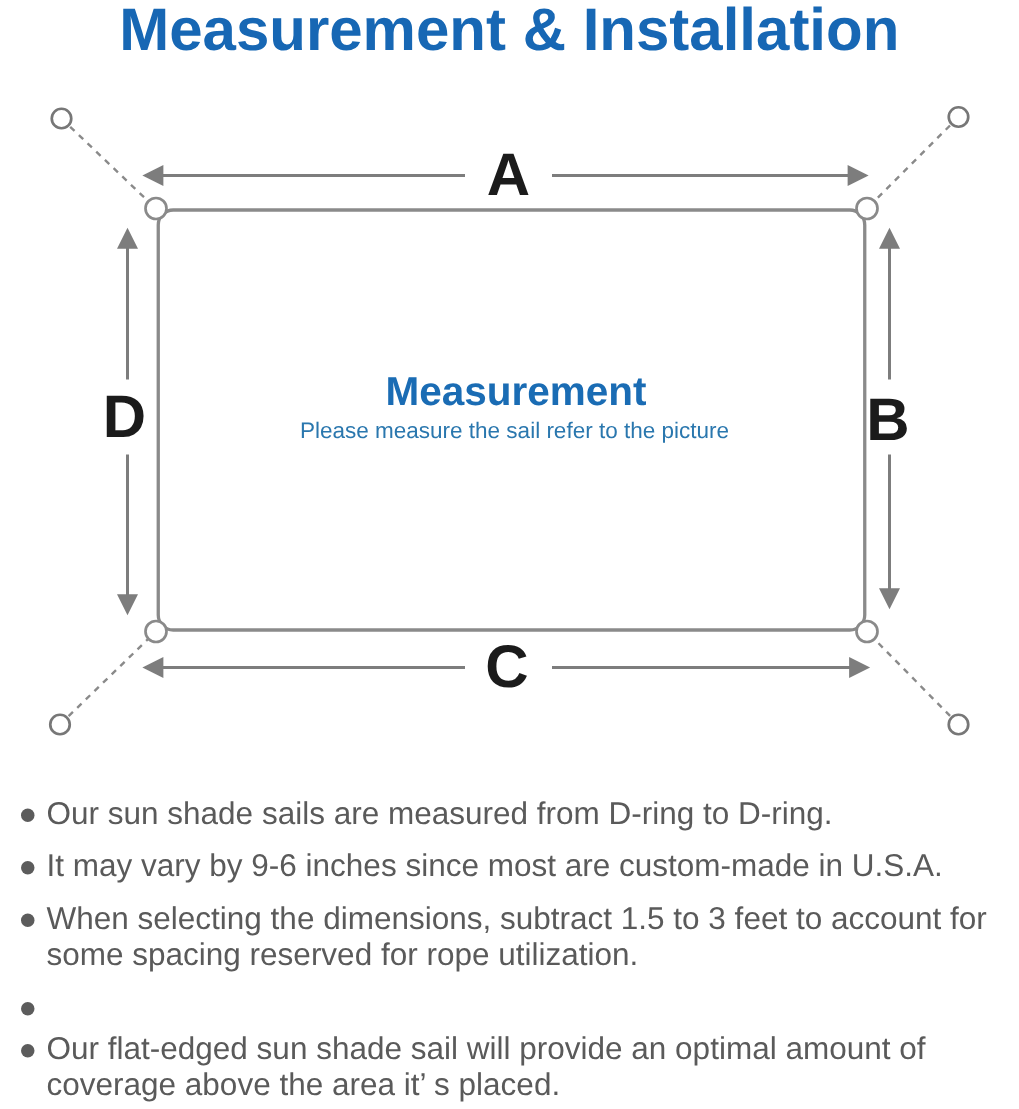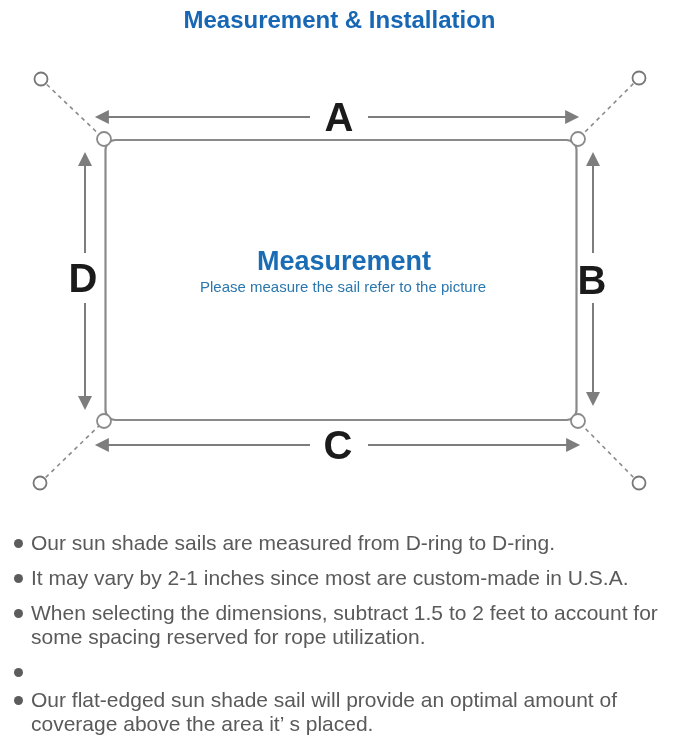--- a/index.html
+++ b/index.html
@@ -15,21 +15,21 @@
     background: #ffffff;
     overflow: hidden;
   }
   .page-title {
     position: absolute;
     top: 0;
     left: 0;
     width: 100%;
     margin: 0;
     text-align: center;
-    font-size: 24px;
+    font-size: 40px;
     font-weight: bold;
     letter-spacing: 0px;
     color: #1767b4;
     line-height: 40px;
   }
   .diagram {
     position: absolute;
     top: 60px;
     left: 0;
     width: 679px;
@@ -136,25 +136,25 @@
   </svg>
 
   <div class="notes">
     <ul>
       <li class="note-item">
         <span class="bullet-dot"></span>
         <span class="note-text">Our sun shade sails are measured from D-ring to D-ring.</span>
       </li>
       <li class="note-item">
         <span class="bullet-dot"></span>
-        <span class="note-text">It may vary by 2-1 inches since most are custom-made in U.S.A.</span>
+        <span class="note-text">It may vary by 9-6 inches since most are custom-made in U.S.A.</span>
       </li>
       <li class="note-item">
         <span class="bullet-dot"></span>
-        <span class="note-text">When selecting the dimensions, subtract 1.5 to 2 feet to account for some spacing reserved for rope utilization.</span>
+        <span class="note-text">When selecting the dimensions, subtract 1.5 to 3 feet to account for some spacing reserved for rope utilization.</span>
       </li>
       <li class="note-item">
         <span class="bullet-dot"></span>
       </li>
       <li class="note-item">
         <span class="bullet-dot"></span>
         <span class="note-text">Our flat-edged sun shade sail will provide an optimal amount of coverage above the area it’ s placed.</span>
       </li>
     </ul>
   </div>

